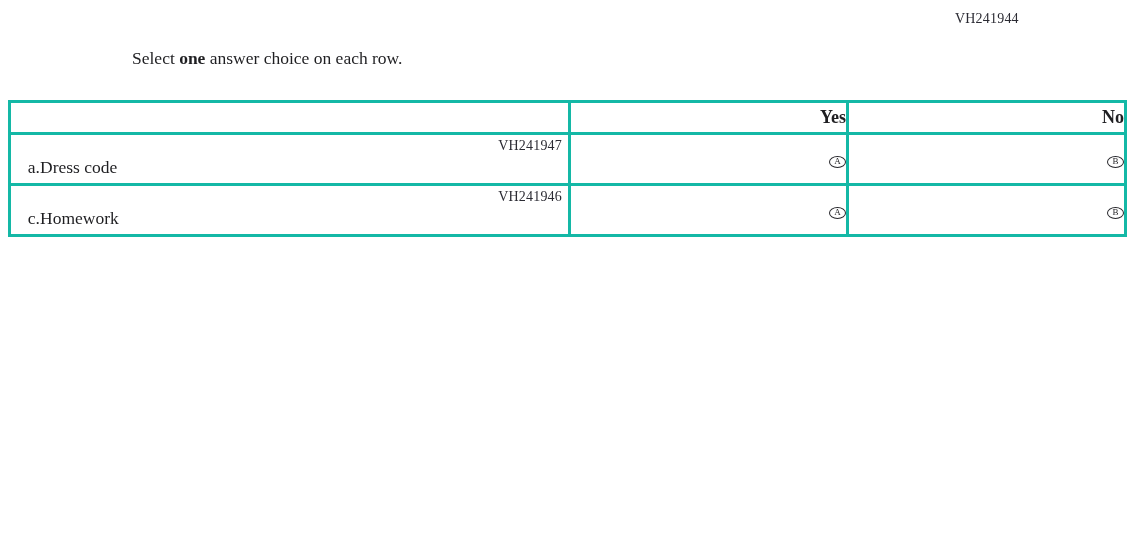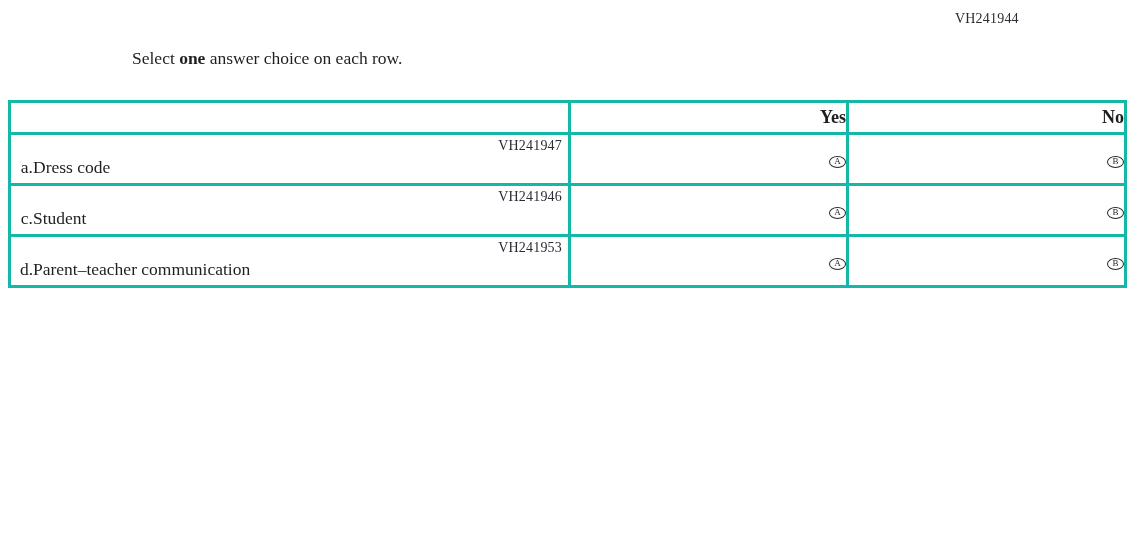--- a/index.html
+++ b/index.html
@@ -72,21 +72,21 @@
   .row-code {
     position: absolute;
     top: 3px;
     right: 6px;
     font-size: 14px;
     letter-spacing: 0.2px;
     color: #2b2b33;
   }
   .row-label {
     position: absolute;
-    left: 6px;
+    left: 13px;
     bottom: 5px;
     font-size: 17.5px;
     white-space: nowrap;
   }
   .row-letter { display: inline-block; min-width: 16px; }
 
   td.opt-cell { text-align: center; vertical-align: middle; }
   .bubble {
     display: inline-flex;
     align-items: center;
@@ -137,34 +137,26 @@
           <span class="row-label"><span class="row-letter">a.</span><span>Dress code</span></span>
         </td>
         <td class="opt-cell"><span class="bubble">A</span></td>
         <td class="opt-cell"><span class="bubble">B</span></td>
       </tr>
 
 
       <tr>
         <td class="label-cell">
           <span class="row-code">VH241946</span>
-          <span class="row-label"><span class="row-letter">c.</span><span>Student</span></span>
+          <span class="row-label"><span class="row-letter">c.</span><span>Homework</span></span>
         </td>
         <td class="opt-cell"><span class="bubble">A</span></td>
         <td class="opt-cell"><span class="bubble">B</span></td>
       </tr>
 
-      <tr>
-        <td class="label-cell">
-          <span class="row-code">VH241953</span>
-          <span class="row-label"><span class="row-letter">d.</span><span>Parent–teacher communication</span></span>
-        </td>
-        <td class="opt-cell"><span class="bubble">A</span></td>
-        <td class="opt-cell"><span class="bubble">B</span></td>
-      </tr>
 
 
 
 
 
     </tbody>
   </table>
 
 </div>
 

